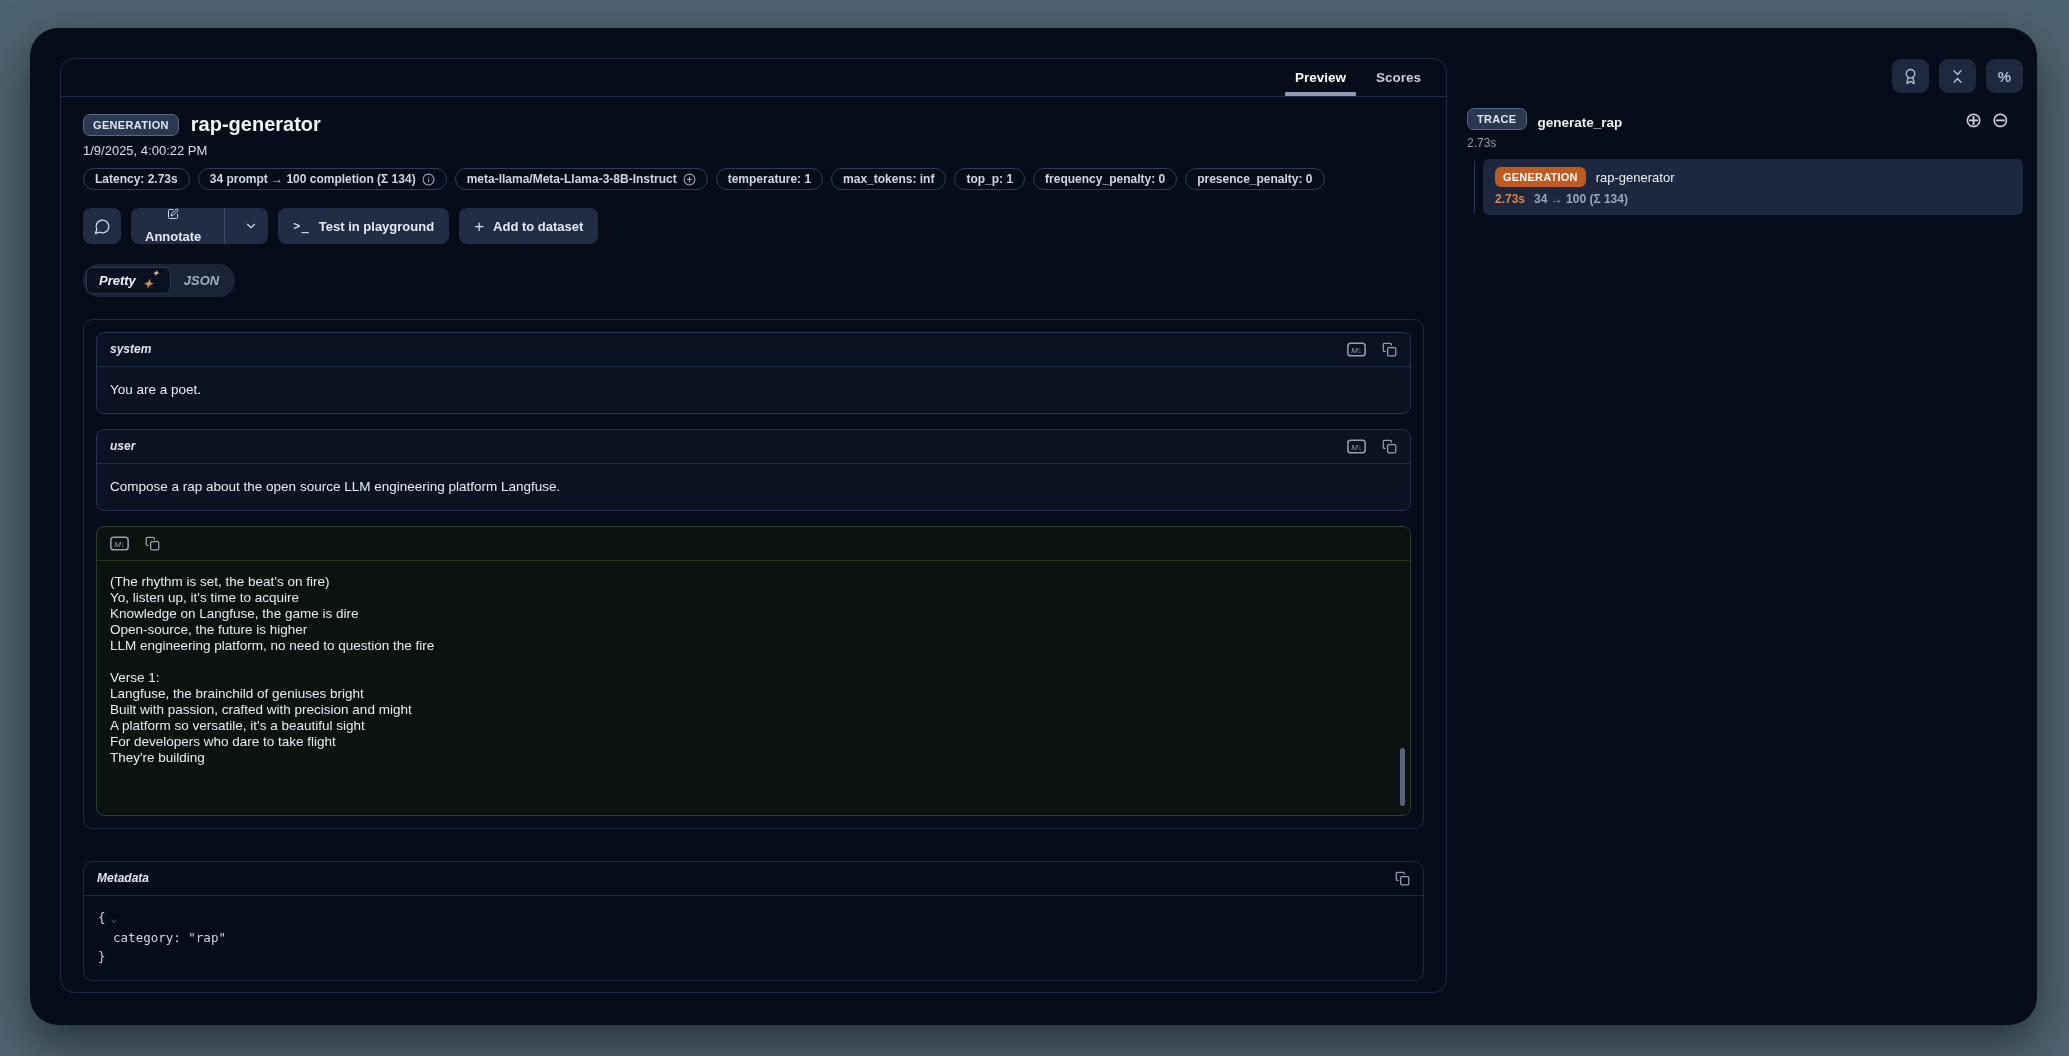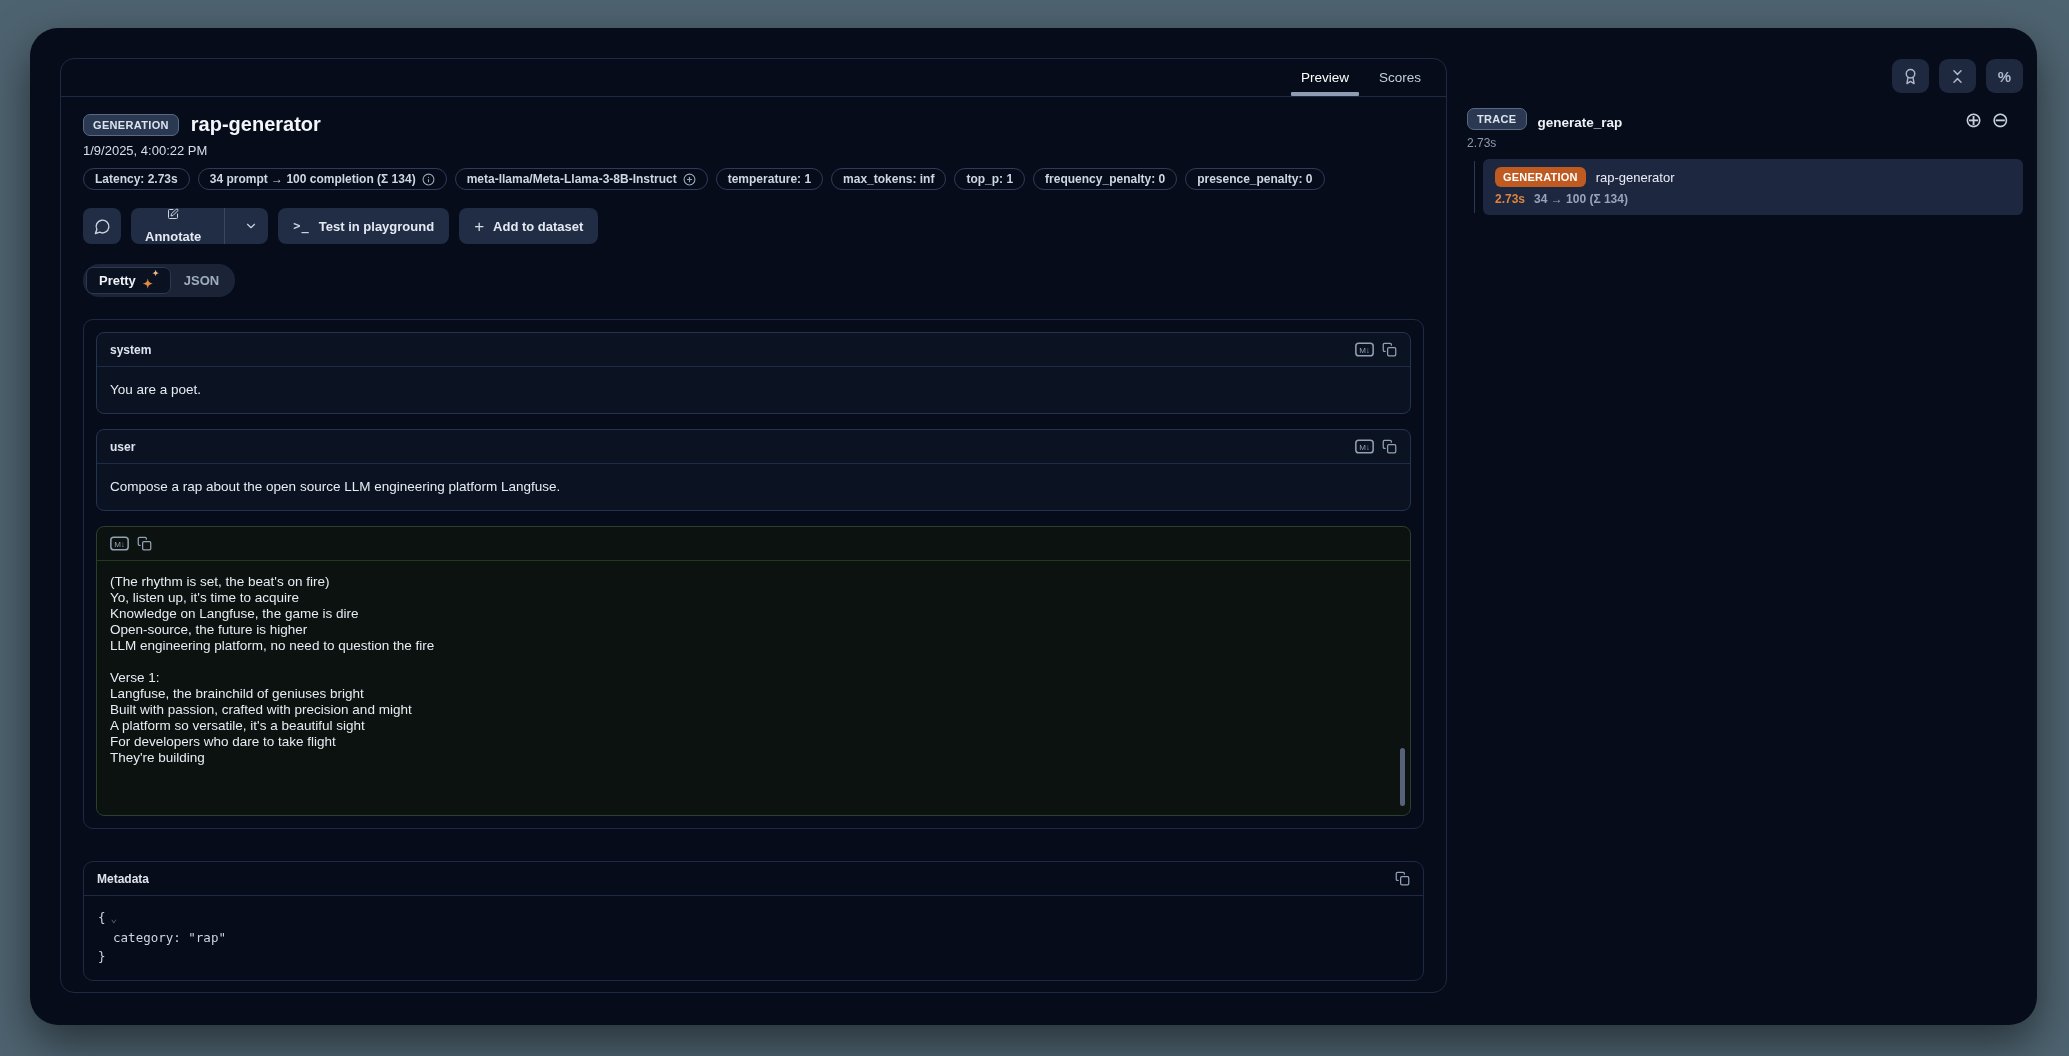--- a/index.html
+++ b/index.html
@@ -15,21 +15,21 @@
   
   .main-panel {
     position:absolute; left:30px; top:30px; width:1387px; height:935px;
     border:1px solid #1e2a44; border-radius:14px; overflow:hidden;
   }
   .tab-header {
     height:38px; border-bottom:1px solid #1e2a44;
     display:flex; justify-content:flex-end; padding-right:10px;
   }
   .tab { position:relative; display:flex; align-items:center; padding:0 15px;
-    font-size:13.5px; font-weight:400; color:#c3cedd; cursor:default; }
+    font-size:13.5px; font-weight:700; color:#c3cedd; cursor:default; }
   .tab.active { color:#fdfefe; }
   .tab-indicator { position:absolute; left:5px; right:5px; bottom:0; height:4px;
     background:#8e9bb3; border-radius:1px; }
 
   .panel-content { padding:16px 22px 0; }
 
   .title-row { display:flex; align-items:center; gap:12px; }
   .slate-badge {
     background:#2a3852; border:1px solid #596984; color:#dde4ef;
     font-size:11px; font-weight:700; letter-spacing:.03em;
@@ -49,32 +49,32 @@
     display:inline-flex; align-items:center; gap:9px; padding:0 15px;
     font-size:13px; font-weight:600; color:#e4eaf2; font-family:inherit; cursor:default; }
   .btn.icon-only { width:38px; padding:0; justify-content:center; }
   .btn.split { padding:0; }
   .split-main { display:inline-flex; align-items:center; gap:9px; padding:0 14px; height:100%;flex-direction:column; }
   .split-divider { width:1px; height:100%; background:#3a4760; }
   .split-caret { display:inline-flex; align-items:center; justify-content:center; width:34px; height:100%; }
   .term-glyph { font-family:"DejaVu Sans Mono", monospace; font-size:12px; font-weight:700; color:#cad4e0; letter-spacing:1px; }
   .plus-glyph { font-size:17px; font-weight:400; color:#d6dde8; line-height:1; }
 
-  .seg-control { margin-top:20px; display:inline-flex; background:#1b2437; border-radius:16px; padding:3px; }
+  .seg-control { margin-top:20px; display:inline-flex; background:#1b2437; border-radius:16px; padding:3px;font-style:italic; }
   .seg { display:inline-flex; align-items:center; gap:7px; padding:5px 12px;
     font-size:13px; font-weight:600; color:#9fadc0; border-radius:7px; border:1px solid transparent; }
   .seg.active { background:#0a1120; color:#f0f4f9; border-color:#2b3850; }
   .sparkle { position:relative; width:15px; height:15px; display:inline-block; }
   .sparkle .s1 { position:absolute; left:0; bottom:-3px; font-size:12px; color:#df8a3e; }
   .sparkle .s2 { position:absolute; right:-1px; top:-4px; font-size:8px; color:#f0b887; }
 
   .io-card { margin-top:22px; border:1px solid #1e2a44; border-radius:10px;
     padding:12px; display:flex; flex-direction:column; gap:15px; }
   .msg { border:1px solid #243350; border-radius:8px; background:#0b1222; overflow:hidden; position:relative; }
-  .msg-header { display:flex; align-items:flex-end; gap:8px; padding:9px 13px; border-bottom:1px solid #1f2c48; }
+  .msg-header { display:flex; align-items:flex-start; gap:16px; padding:9px 13px; border-bottom:1px solid #1f2c48;font-style:italic; }
   .role { font-size:12px; font-weight:600; color:#dee5ee; flex:1; }
   .mini-icon { color:#93a1b5; display:inline-flex; align-items:center; }
   .msg-body { padding:13px; font-size:13.5px; color:#e7ecf3; line-height:20px; }
   .msg.assistant { border-color:#2c3e2d; background:#0b120f; }
   .msg.assistant .msg-header { border-bottom-color:#263824; }
   .assistant-body { white-space:pre-wrap; height:254px; overflow:hidden; line-height:16px; }
   .scroll-thumb { position:absolute; right:5px; bottom:9px; width:5px; height:58px;
     background:#56627a; border-radius:3px; }
 
   .metadata-card { margin-top:32px; border:1px solid #1e2a44; border-radius:10px; overflow:hidden; }

